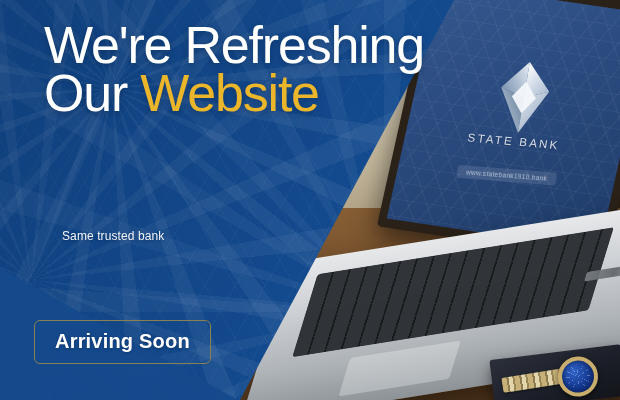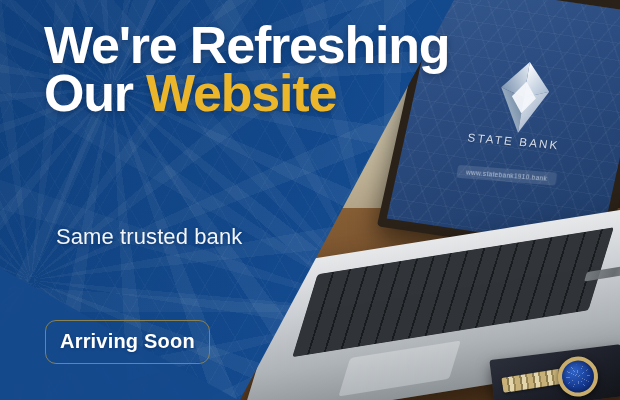--- a/index.html
+++ b/index.html
@@ -181,48 +181,48 @@
 
   
   .content{position:absolute;inset:0;}
 
   .headline{
     position:absolute;left:44px;top:22px;
     margin:0;
     color:#ffffff;
     font-size:52px;
     line-height:.92;
-    font-weight:bold;
+    font-weight:normal;
     letter-spacing:-1.2px;
     text-shadow:0 2px 6px rgba(0,20,50,.35);
   }
   .headline .l2{display:block;}
   .accent{color:#ecb62b;}
 
   .subcopy{
     position:absolute;left:46px;top:212px;
-    margin:10px;
+    margin:16px;
     color:#f2f5fa;
-    font-size:22px;
+    font-size:12px;
     line-height:1.40;
     letter-spacing:.1px;
     text-shadow:0 1px 3px rgba(0,20,50,.35);
   }
 
   .cta{
-    position:absolute;left:45px;top:320px;
+    position:absolute;left:34px;top:320px;
     display:inline-block;
-    padding:9px 14px 10px;
+    padding:9px 20px 10px;
     color:#ffffff;
     font-size:20px;
     font-weight:bold;
     letter-spacing:.2px;
     background:transparent;
     border:1.5px solid #8a8050;
-    border-radius:11px;
+    border-radius:6px;
     cursor:pointer;
     font-family:"Liberation Sans", sans-serif;
     text-shadow:0 1px 3px rgba(0,20,50,.35);
   }
 </style>
 </head>
 <body>
 
 <div class="banner">
 

